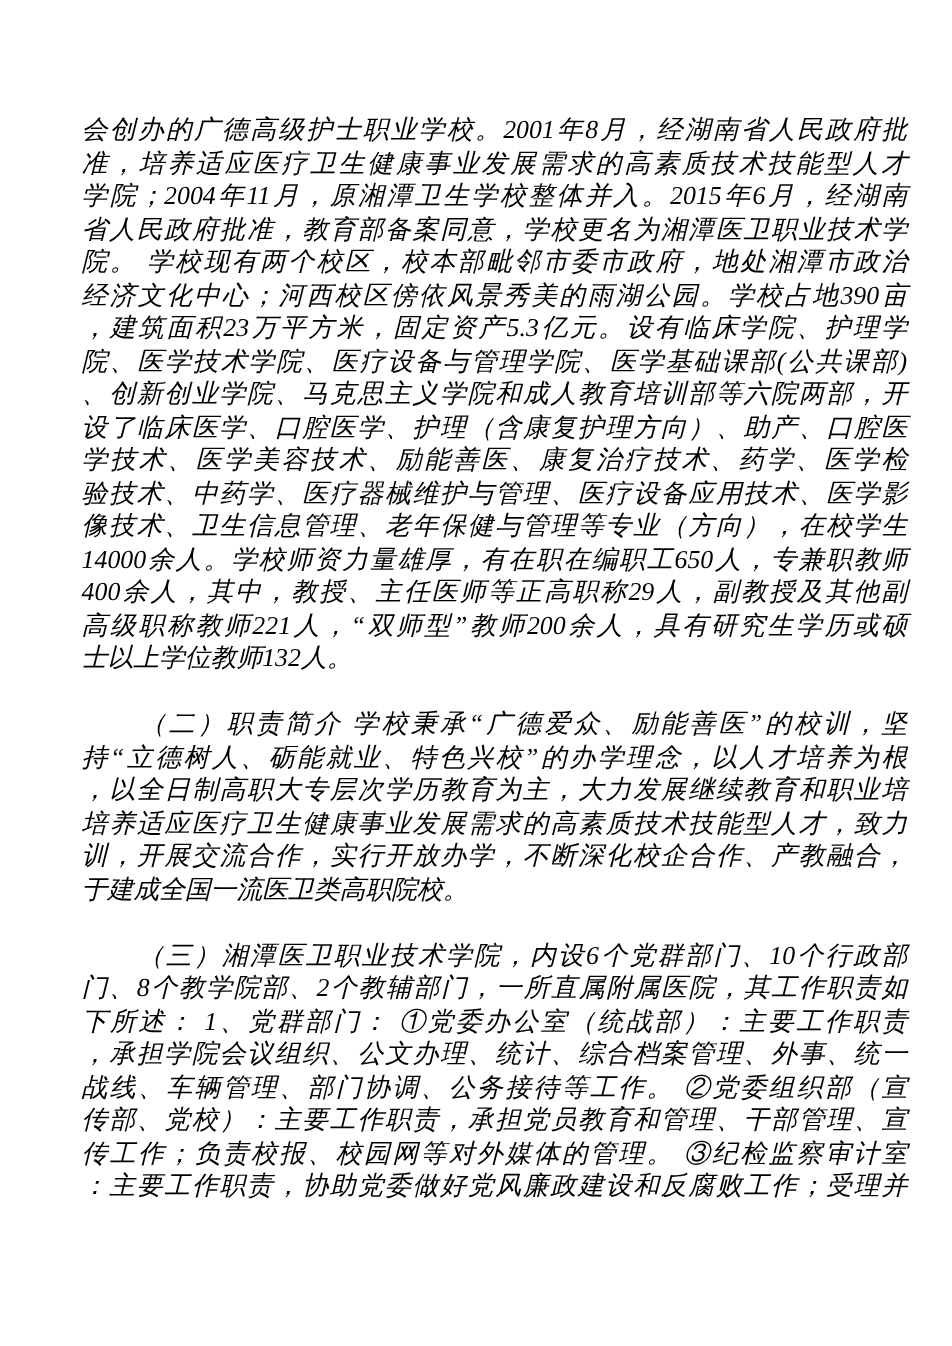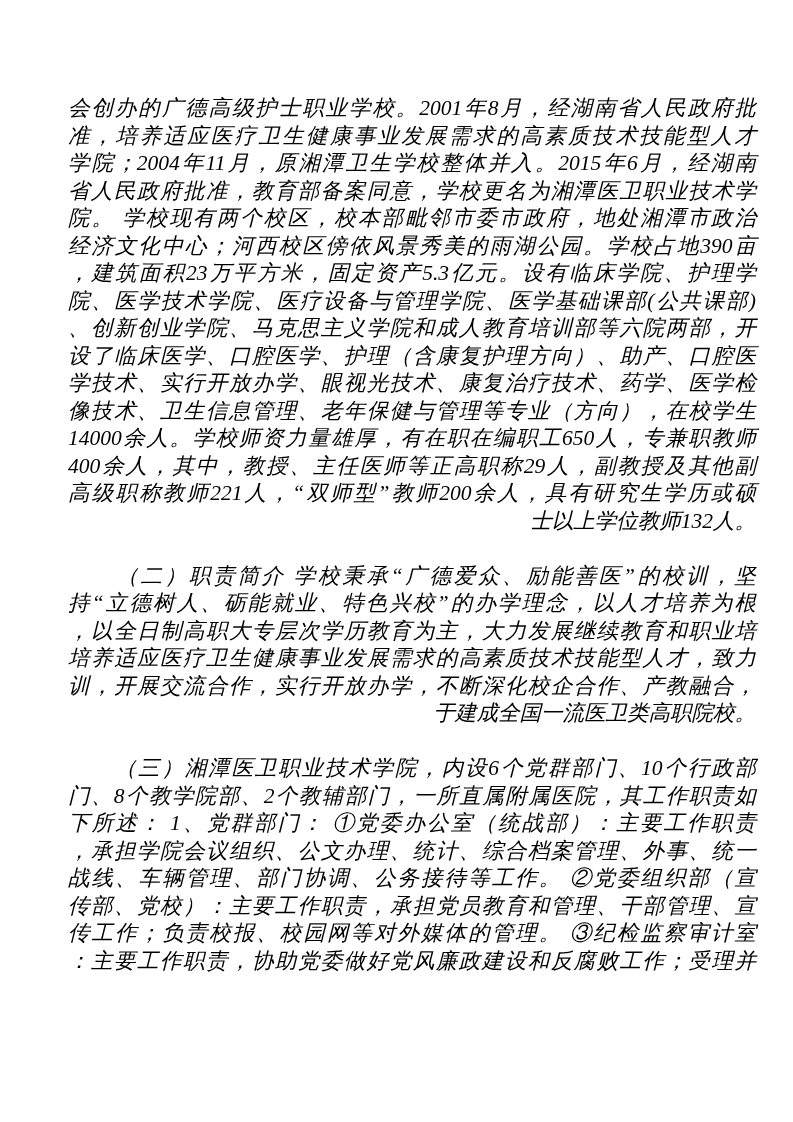--- a/index.html
+++ b/index.html
@@ -19,41 +19,42 @@
   .paragraph { margin: 0; padding: 0; }
   .paragraph + .paragraph { margin-top: 27.5px; }
   .line {
     height: 27.5px;
     line-height: 27.5px;
     text-align: justify;
     text-align-last: justify;
     overflow: visible;
   }
   .line.short {
-    text-align: right;
+    text-align: left;
     text-align-last: auto;
   }
 </style>
 </head>
 <body>
 
 <div class="page">
   <div>
       <div class="paragraph">
         <div class="line">会创办的广德高级护士职业学校。2001年8月，经湖南省人民政府批</div>
         <div class="line">准，培养适应医疗卫生健康事业发展需求的高素质技术技能型人才</div>
         <div class="line">学院；2004年11月，原湘潭卫生学校整体并入。2015年6月，经湖南</div>
         <div class="line">省人民政府批准，教育部备案同意，学校更名为湘潭医卫职业技术学</div>
         <div class="line">院。 学校现有两个校区，校本部毗邻市委市政府，地处湘潭市政治</div>
         <div class="line">经济文化中心；河西校区傍依风景秀美的雨湖公园。学校占地390亩</div>
         <div class="line">，建筑面积23万平方米，固定资产5.3亿元。设有临床学院、护理学</div>
         <div class="line">院、医学技术学院、医疗设备与管理学院、医学基础课部(公共课部)</div>
         <div class="line">、创新创业学院、马克思主义学院和成人教育培训部等六院两部，开</div>
         <div class="line">设了临床医学、口腔医学、护理（含康复护理方向）、助产、口腔医</div>
-        <div class="line">学技术、实行开放办学、眼视光技术、康复治疗技术、药学、医学检</div>
+        <div class="line">学技术、医学美容技术、励能善医、康复治疗技术、药学、医学检</div>
+        <div class="line">验技术、中药学、医疗器械维护与管理、医疗设备应用技术、医学影</div>
         <div class="line">像技术、卫生信息管理、老年保健与管理等专业（方向），在校学生</div>
         <div class="line">14000余人。学校师资力量雄厚，有在职在编职工650人，专兼职教师</div>
         <div class="line">400余人，其中，教授、主任医师等正高职称29人，副教授及其他副</div>
         <div class="line">高级职称教师221人，“双师型”教师200余人，具有研究生学历或硕</div>
         <div class="line short">士以上学位教师132人。</div>
       </div>
       <div class="paragraph">
         <div class="line">　　（二）职责简介 学校秉承“广德爱众、励能善医”的校训，坚</div>
         <div class="line">持“立德树人、砺能就业、特色兴校”的办学理念，以人才培养为根</div>
         <div class="line">，以全日制高职大专层次学历教育为主，大力发展继续教育和职业培</div>

